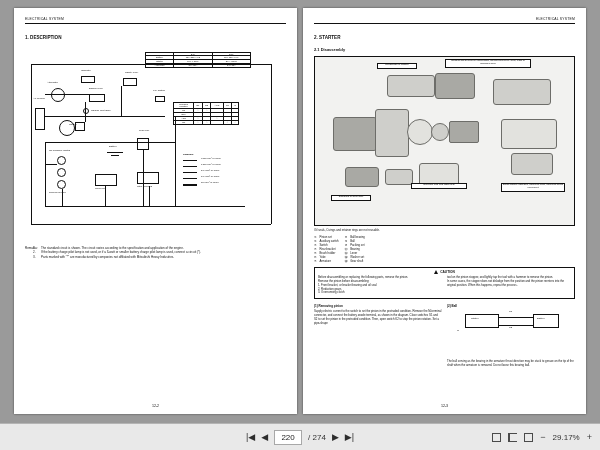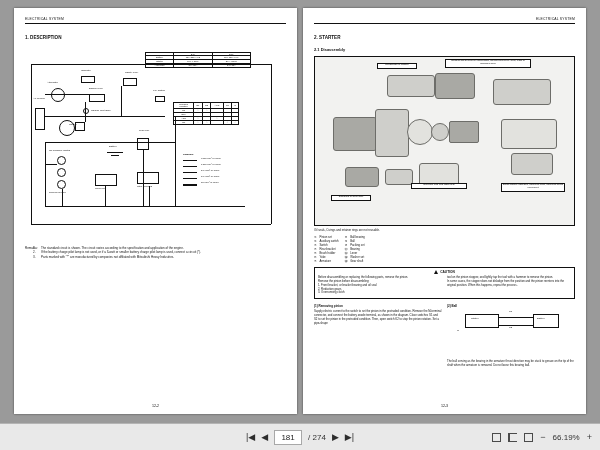--- a/index.html
+++ b/index.html
@@ -363,28 +363,28 @@
 
       <div class="pg-foot">12-3</div>
     </div>
 
   </div>
 
   <div class="toolbar">
     <div class="tb-center">
       <span class="tb-btn">|◀</span>
       <span class="tb-btn">◀</span>
-      <span class="pagebox">181</span>
+      <span class="pagebox">220</span>
       <span class="pagetot">/ 274</span>
       <span class="tb-btn">▶</span>
       <span class="tb-btn">▶|</span>
     </div>
     <div class="tb-right">
       <span class="sq"></span>
       <span class="sq split"></span>
       <span class="sq"></span>
       <span class="icn">−</span>
-      <span class="zoom">66.19%</span>
+      <span class="zoom">29.17%</span>
       <span class="icn">+</span>
     </div>
   </div>
 
 </div>
 
 </body></html>

